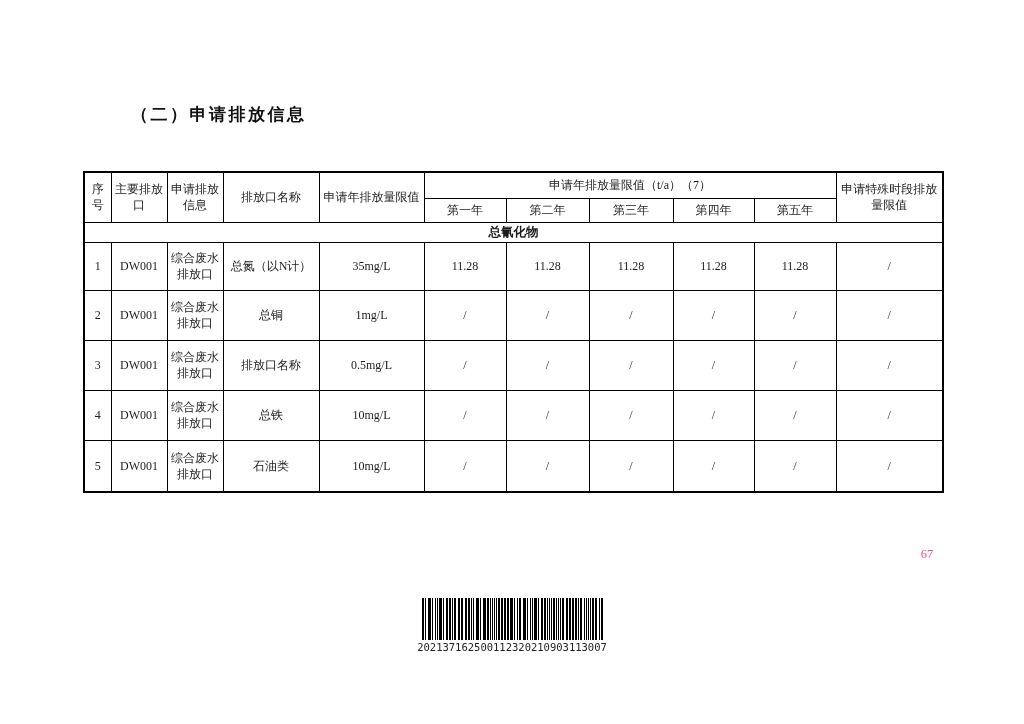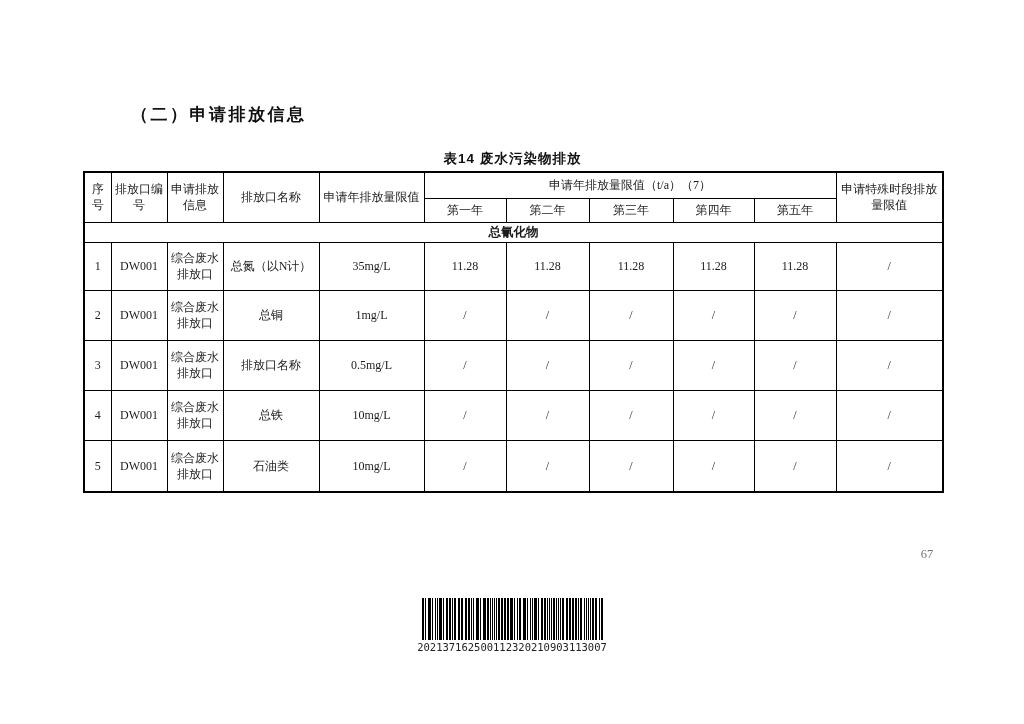--- a/index.html
+++ b/index.html
@@ -54,21 +54,21 @@
   tr.data-row-1 { height: 48px; }
   tr.data-row-2 { height: 50px; }
   tr.data-row-3 { height: 50px; }
   tr.data-row-4 { height: 50px; }
   tr.data-row-5 { height: 52px; }
   td.cell-pollutant { border-left-width: 3px; }
 
   .page-number {
     position: absolute; left: 912px; top: 547px; width: 30px;
     text-align: center;
-    font-size: 12.5px; color: #737373;
+    font-size: 12.5px; color: #ec4899;
   }
 
   .barcode {
     position: absolute; left: 412px; top: 598px; width: 200px;
     text-align: center;
   }
   .barcode-bars {
     display: flex; flex-direction: row; justify-content: center;
     height: 42px;
   }
@@ -82,40 +82,39 @@
     white-space: nowrap;
   }
 </style>
 </head>
 <body>
 
 <div class="page">
 
   <div class="section-heading">（二）申请排放信息</div>
 
-  <div class="table-title">表14 废水污染物排放</div>
 
   <table class="permit">
     <colgroup>
       <col style="width:27px">
         <col style="width:56px">
         <col style="width:56px">
       <col style="width:96px">
         <col style="width:105px">
       <col style="width:82px">
         <col style="width:83px">
         <col style="width:84px">
       <col style="width:81px">
         <col style="width:82px">
       <col style="width:107px">
     </colgroup>
     <thead>
       <tr class="header-row-1">
         <th rowspan="2">序号</th>
-        <th rowspan="2">排放口编号</th>
+        <th rowspan="2">主要排放口</th>
         <th rowspan="2">申请排放信息</th>
         <th rowspan="2">排放口名称</th>
         <th rowspan="2">申请年排放量限值</th>
         <th colspan="5">申请年排放量限值（t/a）（7）</th>
         <th rowspan="2">申请特殊时段排放量限值</th>
       </tr>
       <tr class="header-row-2">
         <th>第一年</th>
         <th>第二年</th>
         <th>第三年</th>

